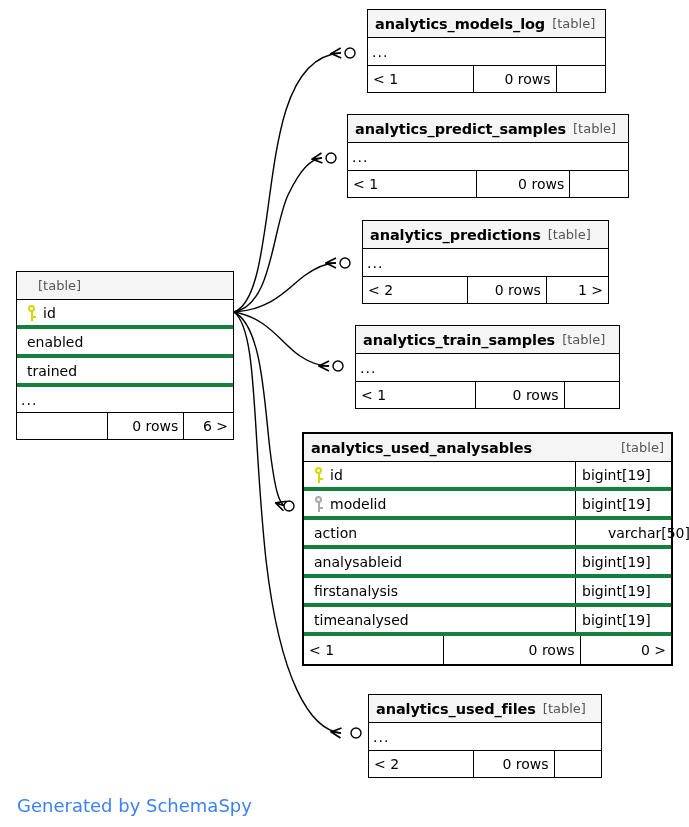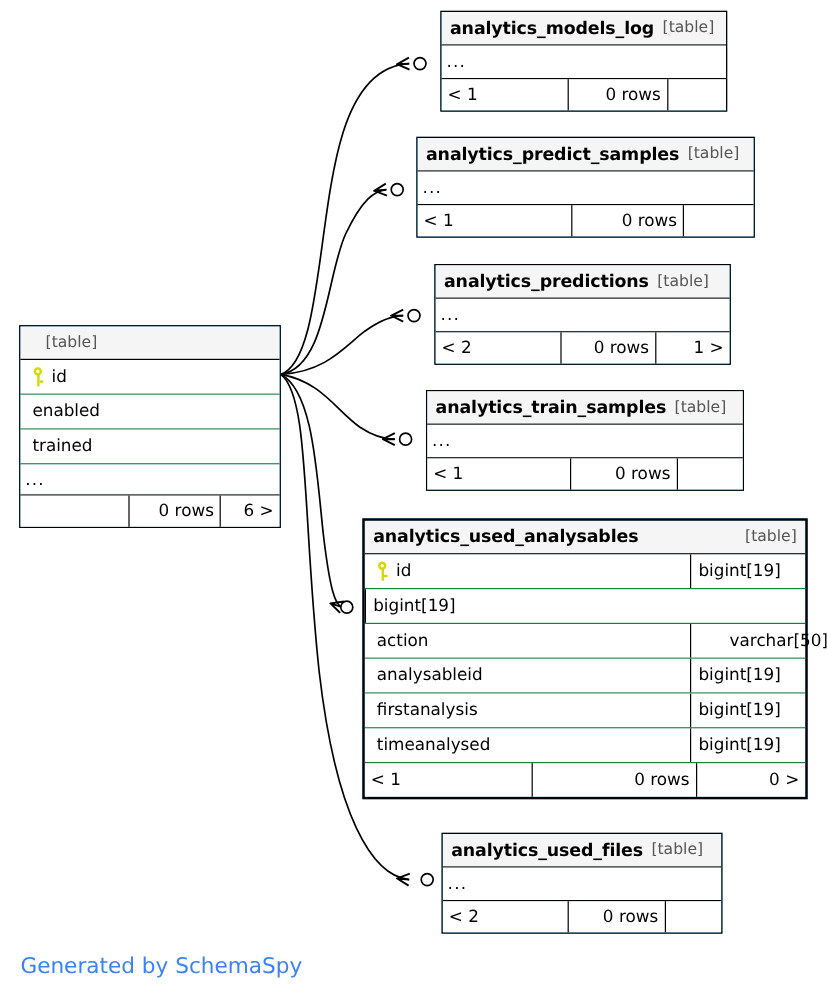--- a/index.html
+++ b/index.html
@@ -68,21 +68,21 @@
     justify-content: space-between;
   }
   .tbl-header.spread .tbl-kind {
     margin-left: 14px;
   }
 
   .tbl-row {
     height: 29px;
     display: flex;
     align-items: stretch;
-    border-bottom: 1px solid #15803d;
+    border-bottom: 4px solid #15803d;
     box-sizing: border-box;
     background: #ffffff;
   }
   .tbl-row:last-child { border-bottom: none; }
 
   .col-name {
     flex: 1 1 auto;
     display: flex;
     align-items: center;
     padding-left: 6px;
@@ -326,20 +326,28 @@
           <span class="kbow"></span>
             <span class="kshaft"></span>
             <span class="ktooth"></span>
         </span>
         <span class="col-label">id</span>
       </div>
       <div class="col-type" style="width:96px;">bigint[19]</div>
     </div>
 
     <div class="tbl-row">
+      <div class="col-name">
+        <span class="key-icon key-foreign">
+          <span class="kbow"></span>
+            <span class="kshaft"></span>
+            <span class="ktooth"></span>
+        </span>
+        <span class="col-label">modelid</span>
+      </div>
       <div class="col-type" style="width:96px;">bigint[19]</div>
     </div>
 
     <div class="tbl-row">
       <div class="col-name indent">
         <span class="col-label">action</span>
       </div>
       <div class="col-type" style="width:96px;padding-left:32px;">varchar[50]</div>
     </div>
 

